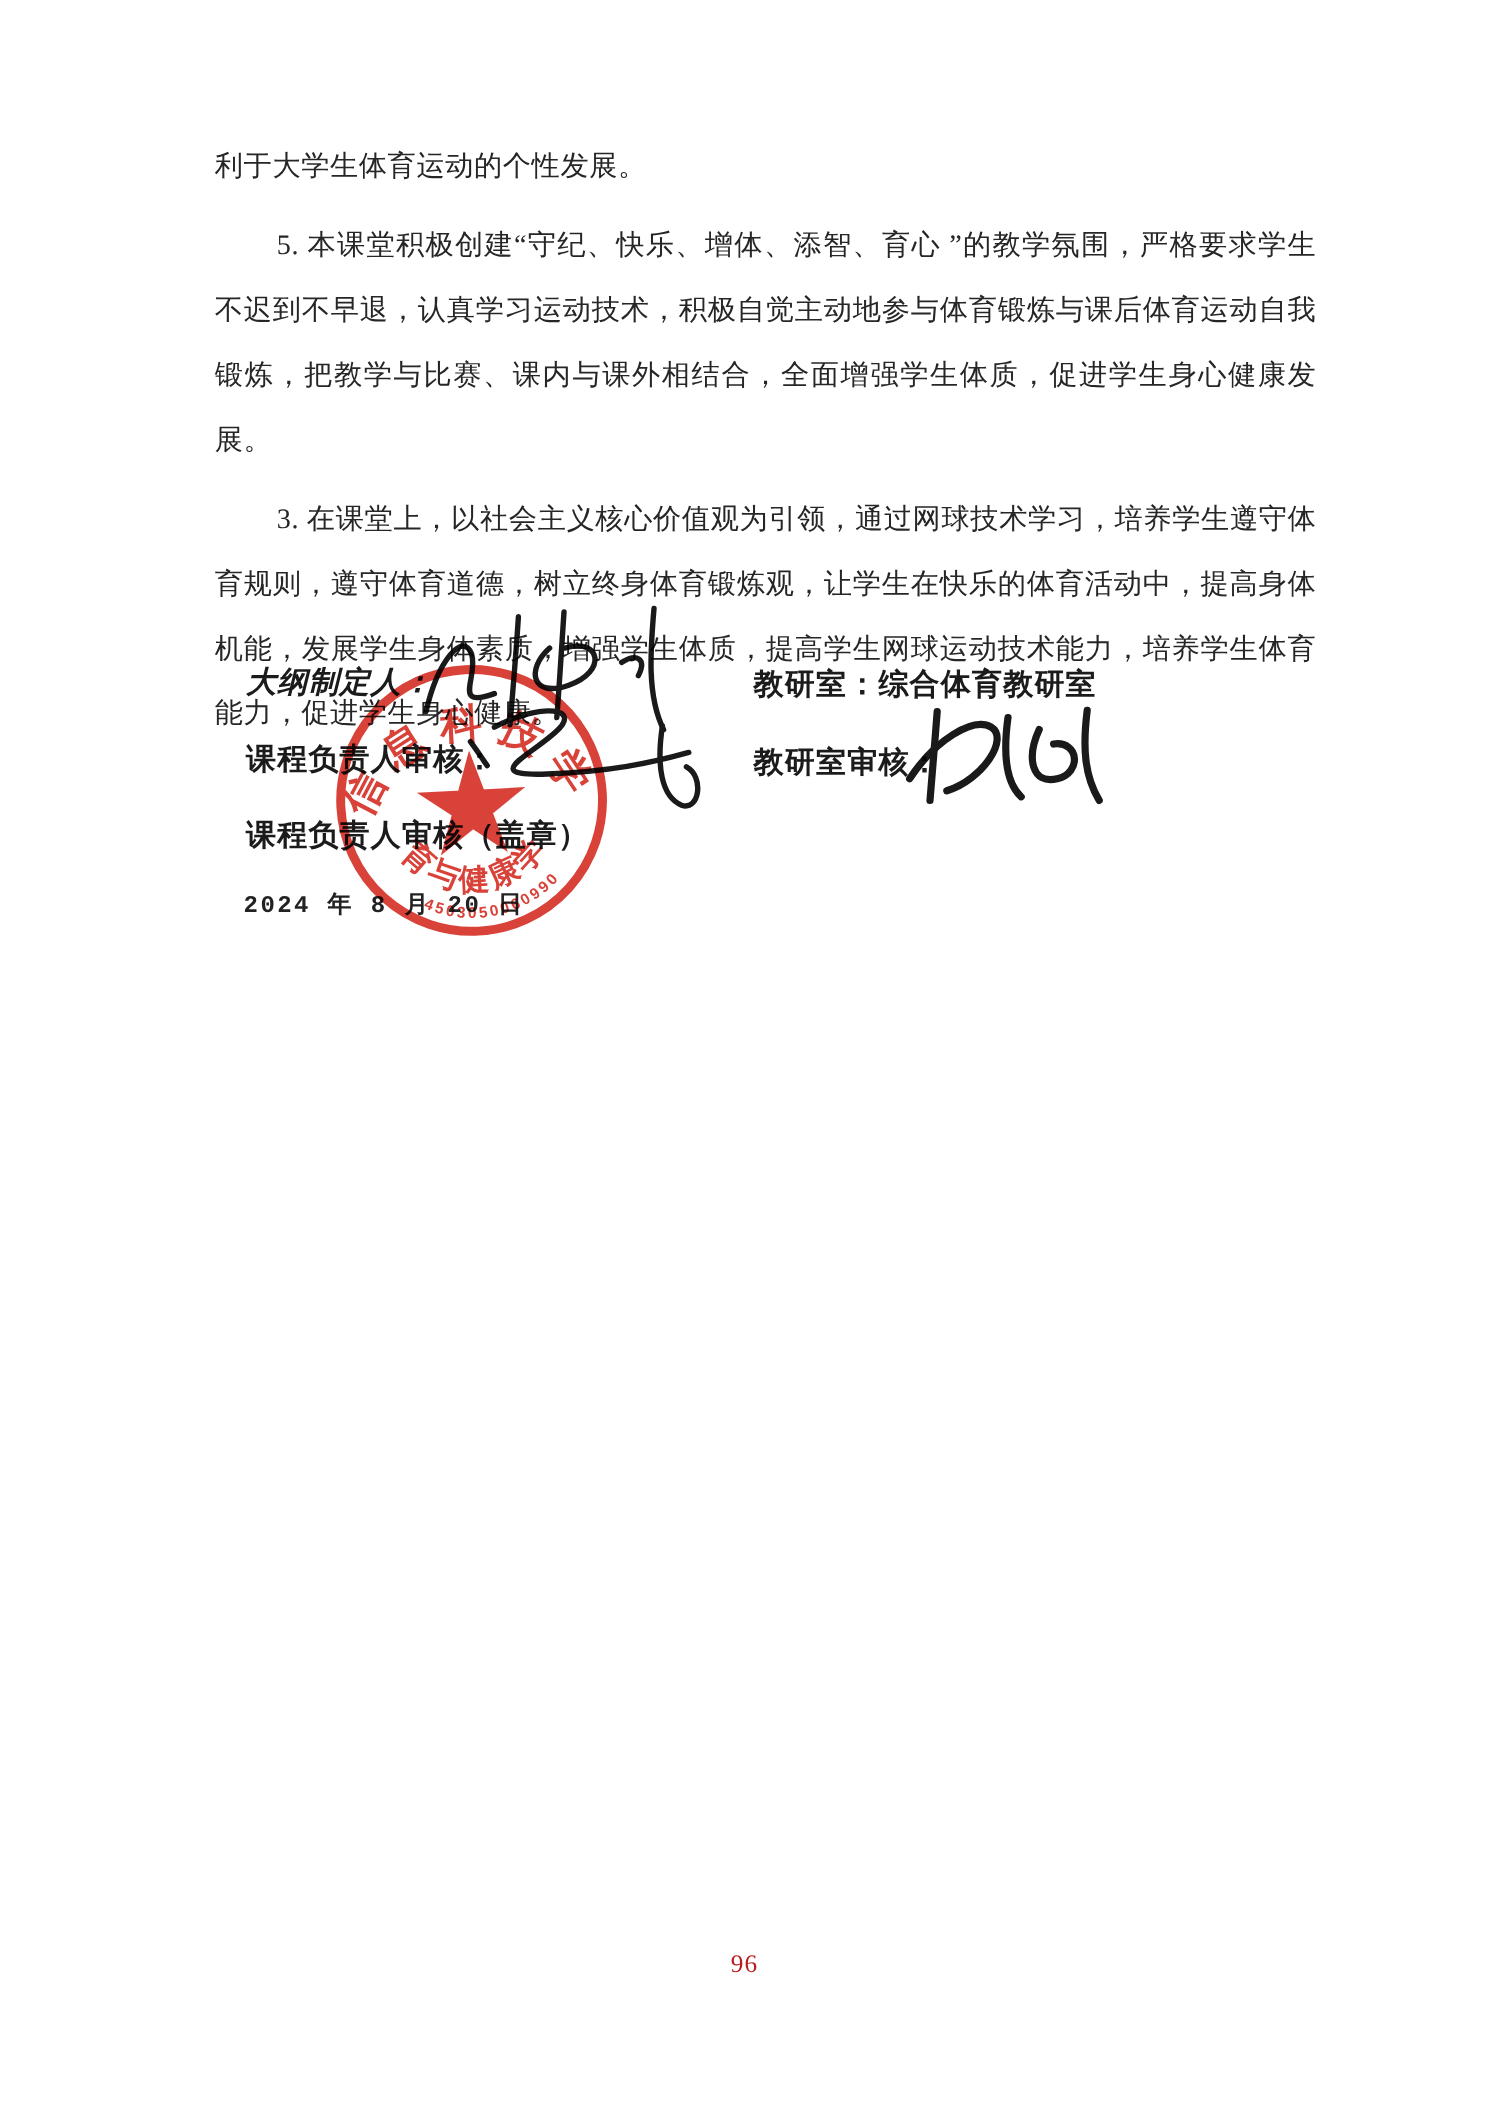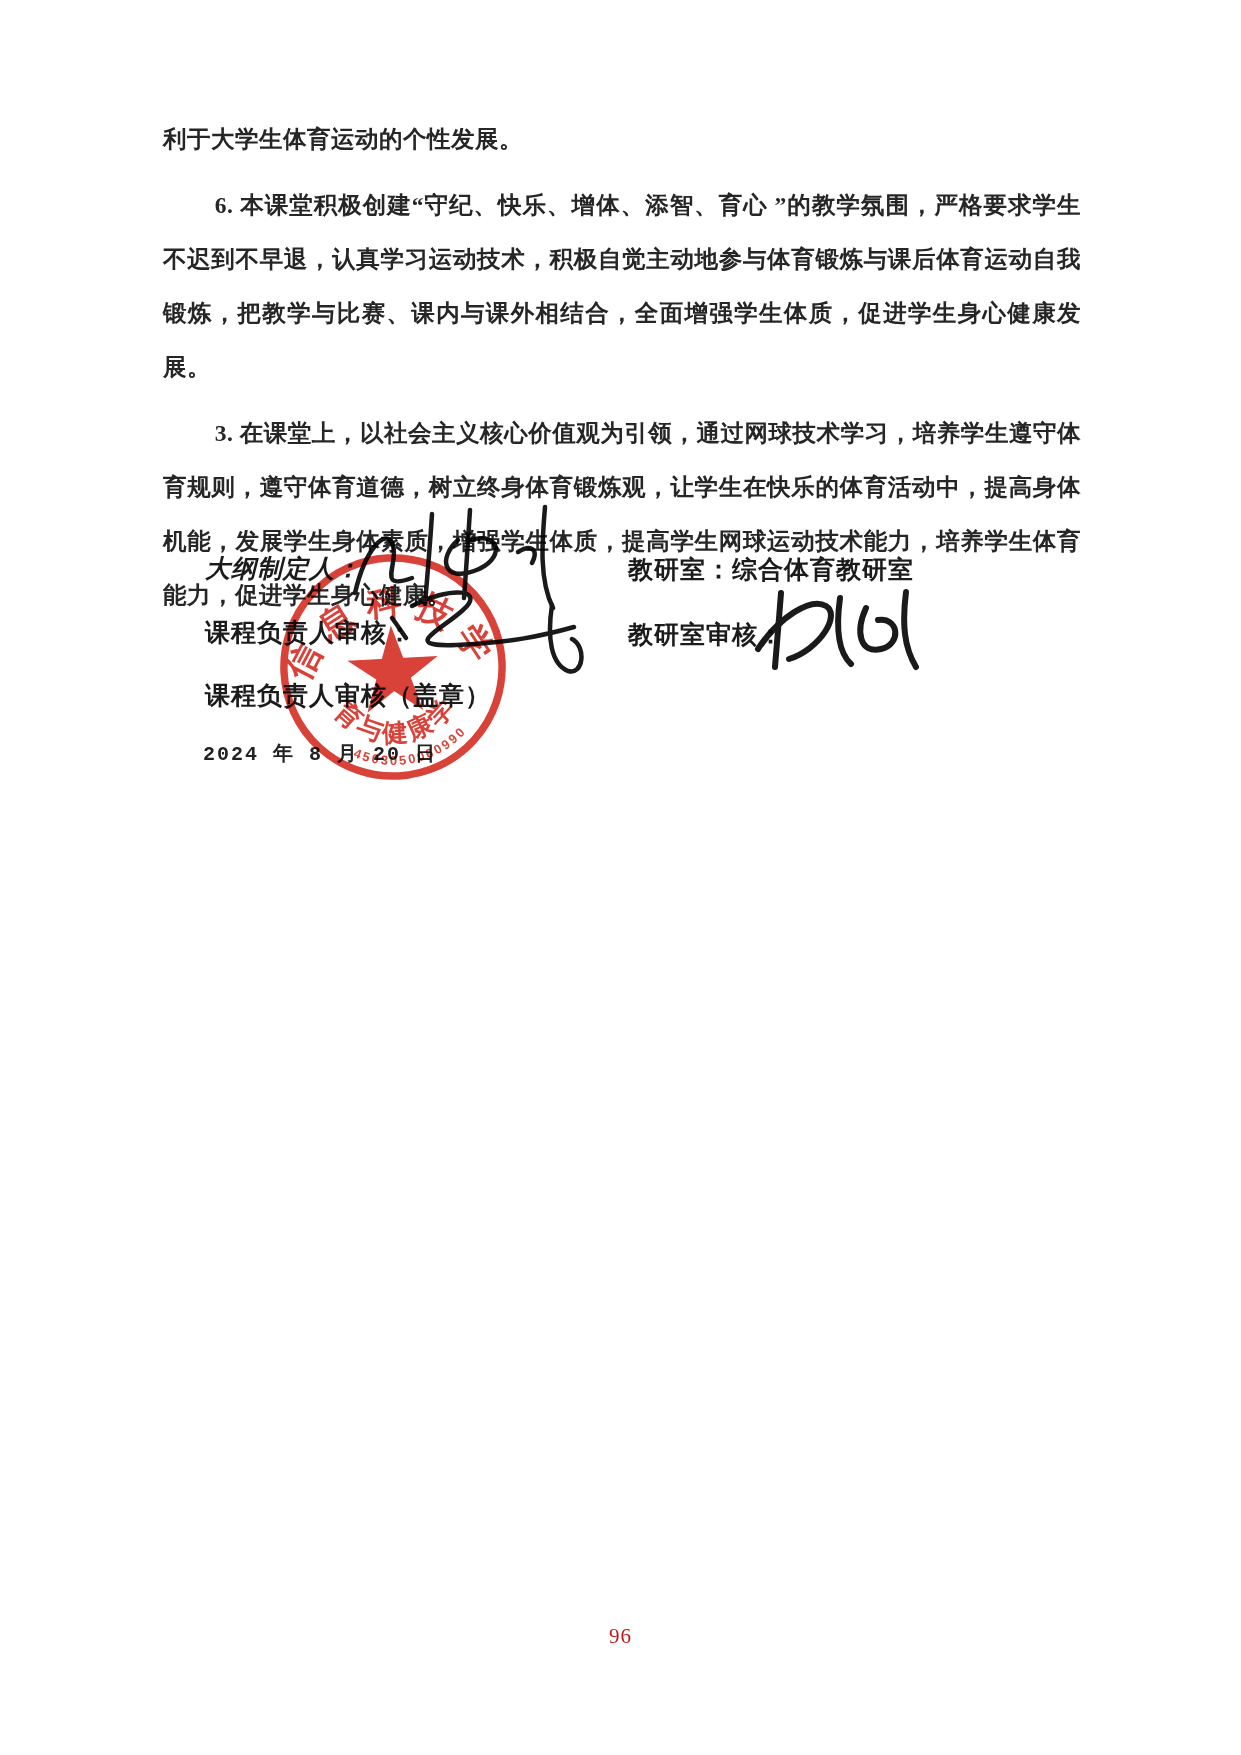--- a/index.html
+++ b/index.html
@@ -8,21 +8,21 @@
     width:1241px;height:1755px;
     margin:0 auto;
     background:#ffffff;
     overflow:hidden;
     font-family:"Liberation Serif","DejaVu Serif",serif;
     color:#1e1e1e;
   }
   
   .textblock{
     position:absolute;
-    left:163px;top:112px;width:918px;font-weight:bold;
+    left:179px;top:112px;width:918px;
   }
   .para{
     margin:0 0 12px 0;
     font-size:23.5px;
     line-height:54px;
     text-align:justify;
     text-justify:inter-character;
     letter-spacing:0.5px;
     color:#262626;
   }
@@ -74,21 +74,21 @@
     color:#b91c1c;
   }
 </style>
 </head>
 <body>
 
 <div class="page">
 
   <div class="textblock">
     <p class="para">利于大学生体育运动的个性发展。</p>
-    <p class="para indented">6. 本课堂积极创建“守纪、快乐、增体、添智、育心 ”的教学氛围，严格要求学生不迟到不早退，认真学习运动技术，积极自觉主动地参与体育锻炼与课后体育运动自我锻炼，把教学与比赛、课内与课外相结合，全面增强学生体质，促进学生身心健康发展。</p>
+    <p class="para indented">5. 本课堂积极创建“守纪、快乐、增体、添智、育心 ”的教学氛围，严格要求学生不迟到不早退，认真学习运动技术，积极自觉主动地参与体育锻炼与课后体育运动自我锻炼，把教学与比赛、课内与课外相结合，全面增强学生体质，促进学生身心健康发展。</p>
     <p class="para indented">3. 在课堂上，以社会主义核心价值观为引领，通过网球技术学习，培养学生遵守体育规则，遵守体育道德，树立终身体育锻炼观，让学生在快乐的体育活动中，提高身体机能，发展学生身体素质，增强学生体质，提高学生网球运动技术能力，培养学生体育能力，促进学生身心健康。</p>
   </div>
 
   <div class="sig-label" style="left:205px;top:552px;font-style:italic;">大纲制定人：</div>
   <div class="sig-label" style="left:205px;top:616px;">课程负责人审核：</div>
   <div class="sig-label" style="left:205px;top:679px;">课程负责人审核（盖章）</div>
   <div class="date-label" style="left:203px;top:740px;">2024 年 8 月 20 日</div>
 
   <div class="sig-label" style="left:628px;top:553px;font-family:Liberation Serif, serif;">教研室：综合体育教研室</div>
   <div class="sig-label" style="left:628px;top:618px;">教研室审核：</div>

